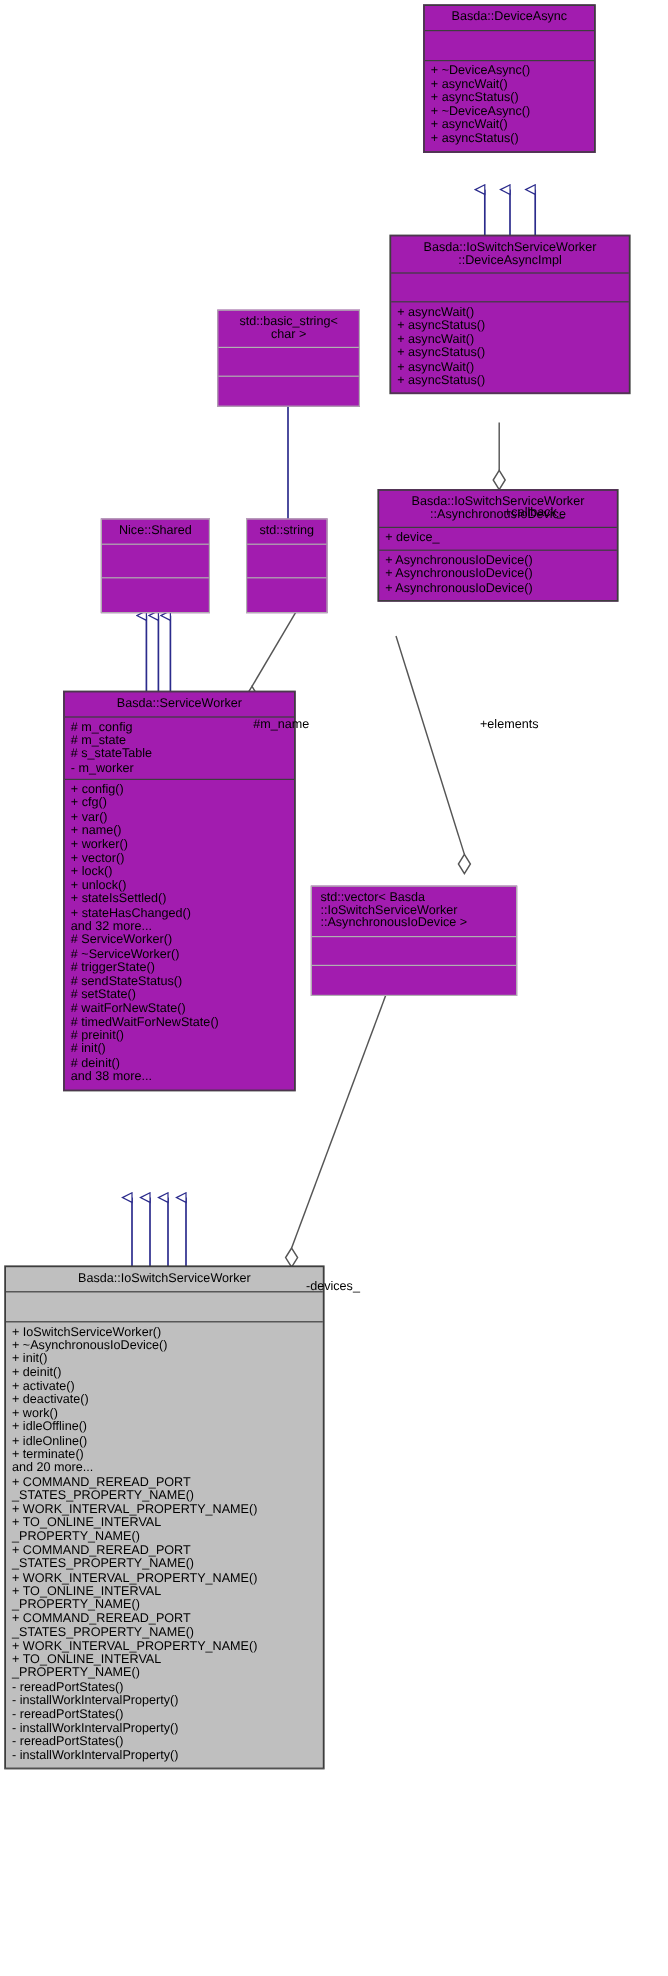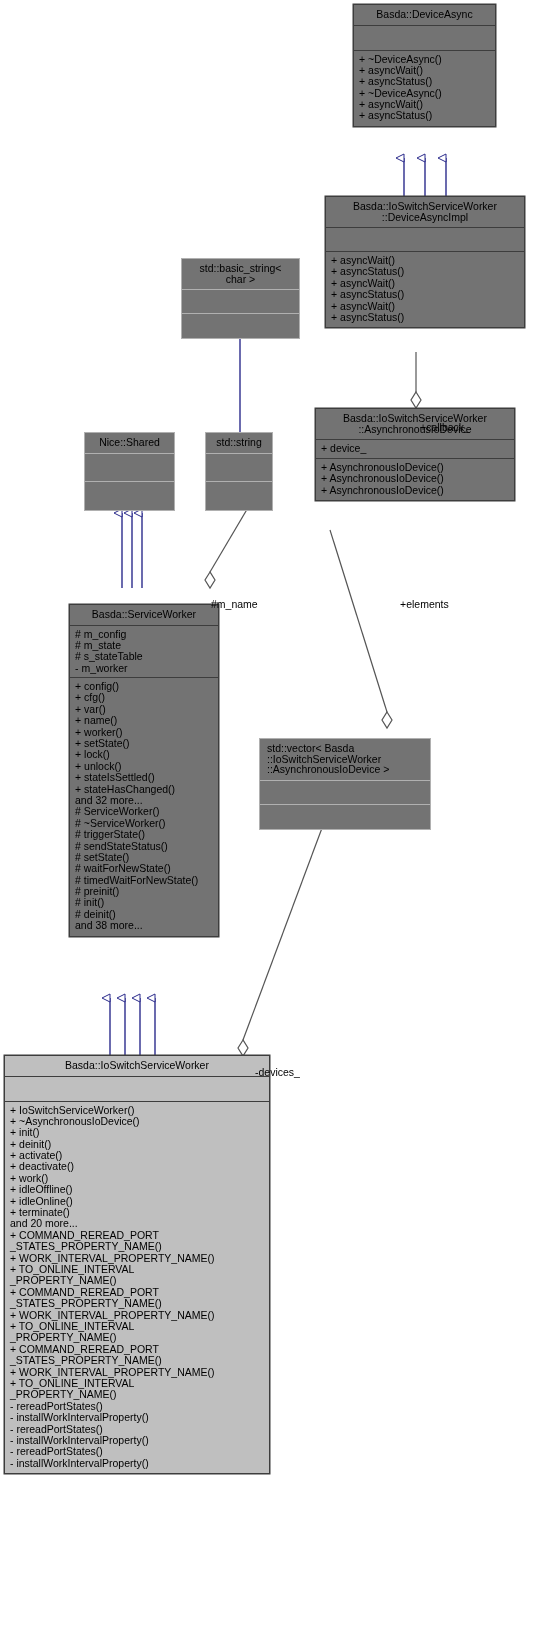--- a/index.html
+++ b/index.html
@@ -23,21 +23,21 @@
     position: absolute;
     left: 0;
     top: 0;
     width: 557px;
     height: 1647px;
     pointer-events: none;
   }
   .uml-class {
     position: absolute;
     box-sizing: border-box;
-    background: #737373;
+    background: #a21caf;
     font-size: 10.5px;
     line-height: 1.0;
     color: #000000;
     z-index: 5;
   }
   .uml-class.solid {
     border: 1px solid #3d3d3d;
     box-shadow: 0 0 0 0.5px #3d3d3d;
   }
   .uml-class.faint {
@@ -214,35 +214,35 @@
     <div class="cls-attrs" style="height:21px;"></div>
     <div class="cls-ops" style="height:21px;"></div>
   </div>
 
   <div class="uml-class faint" style="left:205px; top:432px; width:68px;">
     <div class="cls-title" style="white-space: pre-line;">std::string</div>
     <div class="cls-attrs" style="height:21px;"></div>
     <div class="cls-ops" style="height:21px;"></div>
   </div>
 
-  <div class="uml-class solid" style="left:53px; top:604px; width:150px;margin-left:16px;">
+  <div class="uml-class solid" style="left:53px; top:576px; width:193px;">
     <div class="cls-title" style="white-space: pre-line;">Basda::ServiceWorker</div>
     <div class="cls-attrs">
       <div class="row"># m_config</div>
       <div class="row"># m_state</div>
       <div class="row"># s_stateTable</div>
       <div class="row">- m_worker</div>
     </div>
     <div class="cls-ops">
       <div class="row">+ config()</div>
       <div class="row">+ cfg()</div>
       <div class="row">+ var()</div>
       <div class="row">+ name()</div>
       <div class="row">+ worker()</div>
-      <div class="row">+ setState()</div>
+      <div class="row">+ vector()</div>
       <div class="row">+ lock()</div>
       <div class="row">+ unlock()</div>
       <div class="row">+ stateIsSettled()</div>
       <div class="row">+ stateHasChanged()</div>
       <div class="row">and 32 more...</div>
       <div class="row"># ServiceWorker()</div>
       <div class="row"># ~ServiceWorker()</div>
       <div class="row"># triggerState()</div>
       <div class="row"># sendStateStatus()</div>
       <div class="row"># setState()</div>

